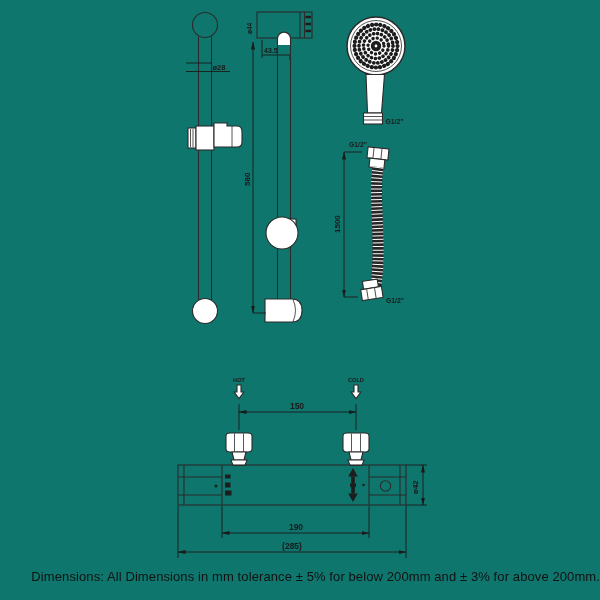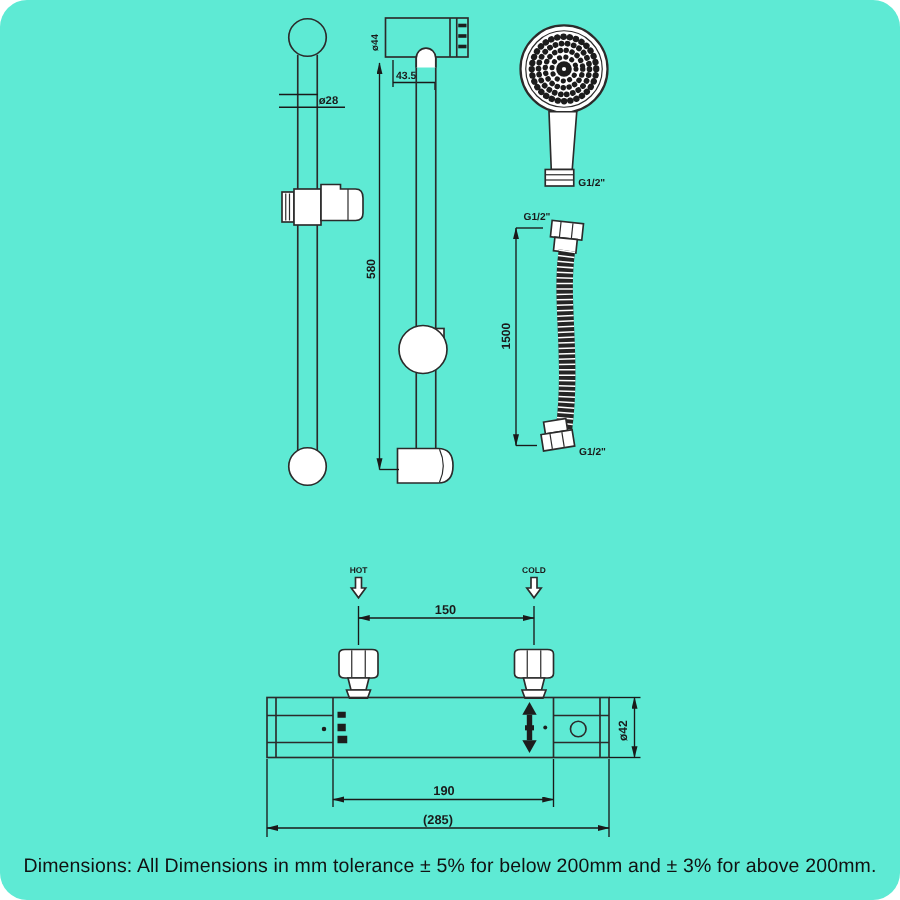--- a/index.html
+++ b/index.html
@@ -1,20 +1,20 @@
 <!DOCTYPE html>
 <html><head>
 <meta charset="utf-8">
 <style>
   html,body{margin:0;padding:0;background:#fff;}
-  .frame{position:relative;width:600px;height:600px;background:#5eead4;overflow:hidden;
-         font-family:"Liberation Sans",sans-serif;border-radius:18px;}
+  .frame{position:relative;width:600px;height:600px;background:#0f766e;overflow:hidden;
+         font-family:"Liberation Sans",sans-serif;}
   svg{position:absolute;left:0;top:0;}
   svg text{font-family:"Liberation Sans",sans-serif;fill:#1a1a1a;font-weight:bold;}
-  .caption{position:absolute;left:0;right:0;top:569px;text-align:center;
+  .caption{position:absolute;left:0;right:0;top:569px;text-align:right;
            color:#111;font-size:13px;letter-spacing:.1px;
            font-family:"Liberation Sans",sans-serif;}
   .ln{stroke:#2b2b2b;stroke-width:1.1;fill:none;}
   .lnthin{stroke:#2b2b2b;stroke-width:0.8;fill:none;}
   .dim{stroke:#1a1a1a;stroke-width:0.9;fill:none;}
   .wfill{fill:#fff;stroke:#2b2b2b;stroke-width:1.1;}
   .blk{fill:#1d1d1d;stroke:none;}
 </style>
 </head>
 <body>

